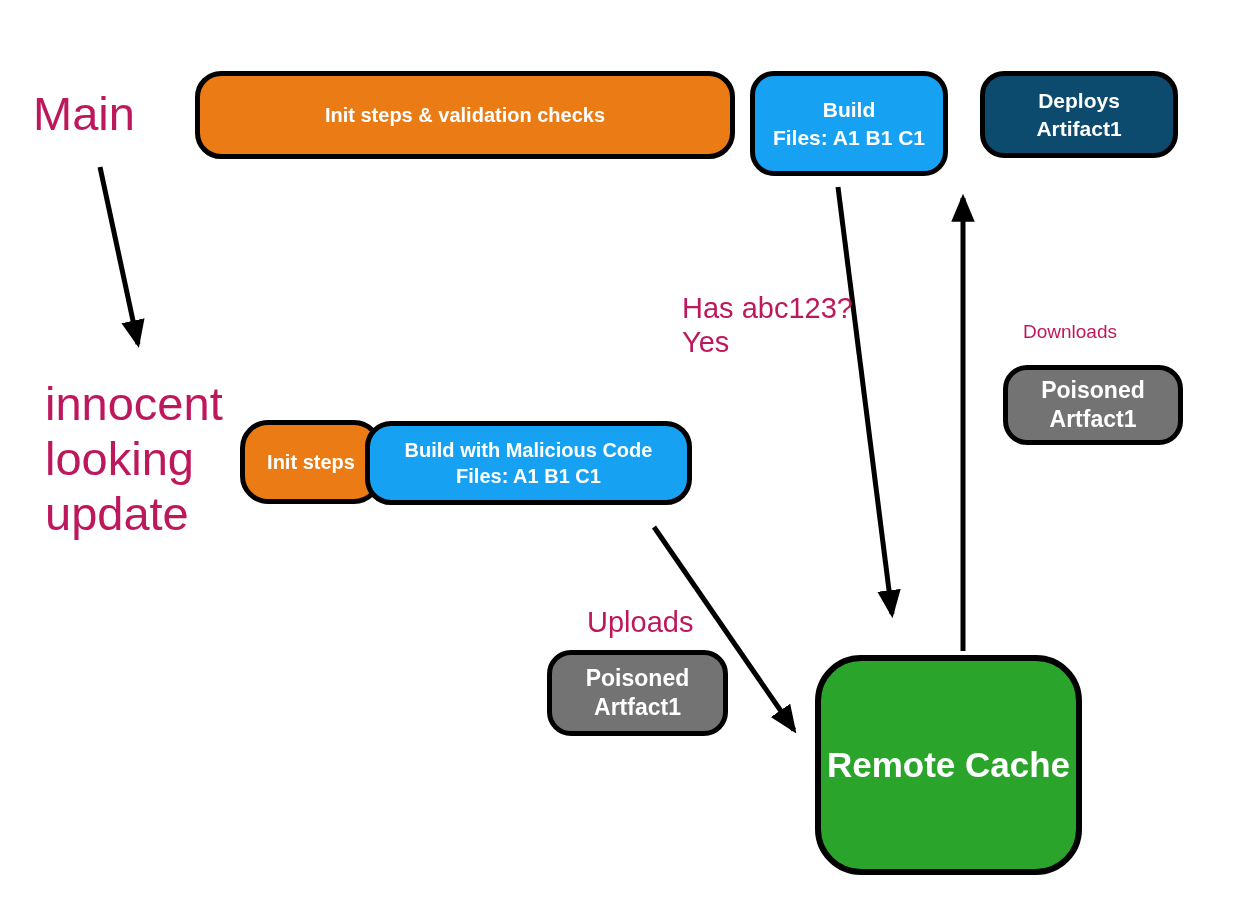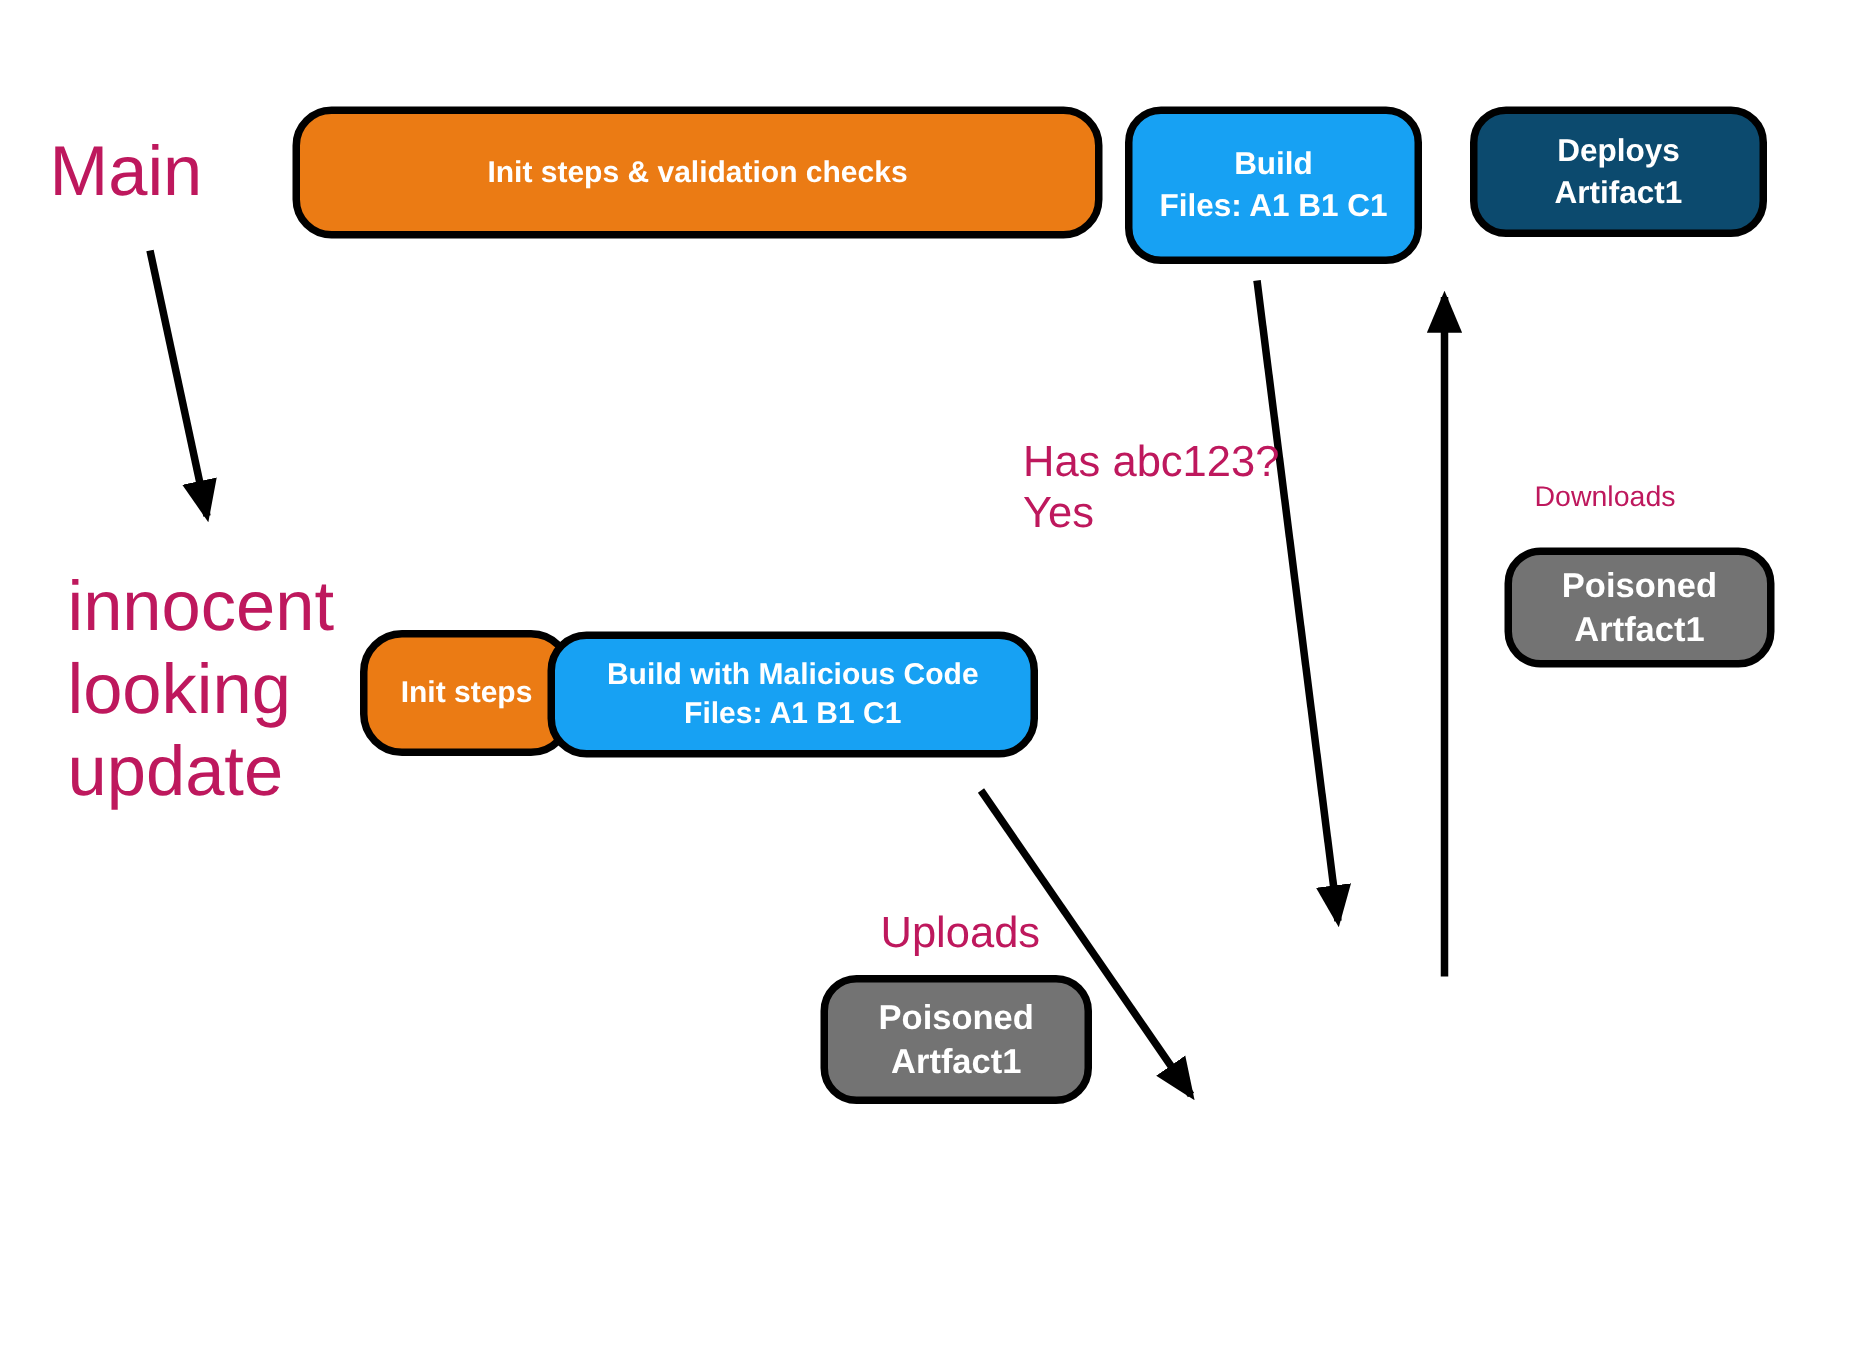--- a/index.html
+++ b/index.html
@@ -126,14 +126,17 @@
   <div class="node teal" id="poisoned-download-box">
     <span>Poisoned</span>
     <span>Artfact1</span>
   </div>
 
   <div class="node teal" id="poisoned-upload-box">
     <span>Poisoned</span>
     <span>Artfact1</span>
   </div>
 
+  <div class="node green" id="remote-cache-box">
+    <span>Remote Cache</span>
+  </div>
 
 </div>
 
 </body></html>

